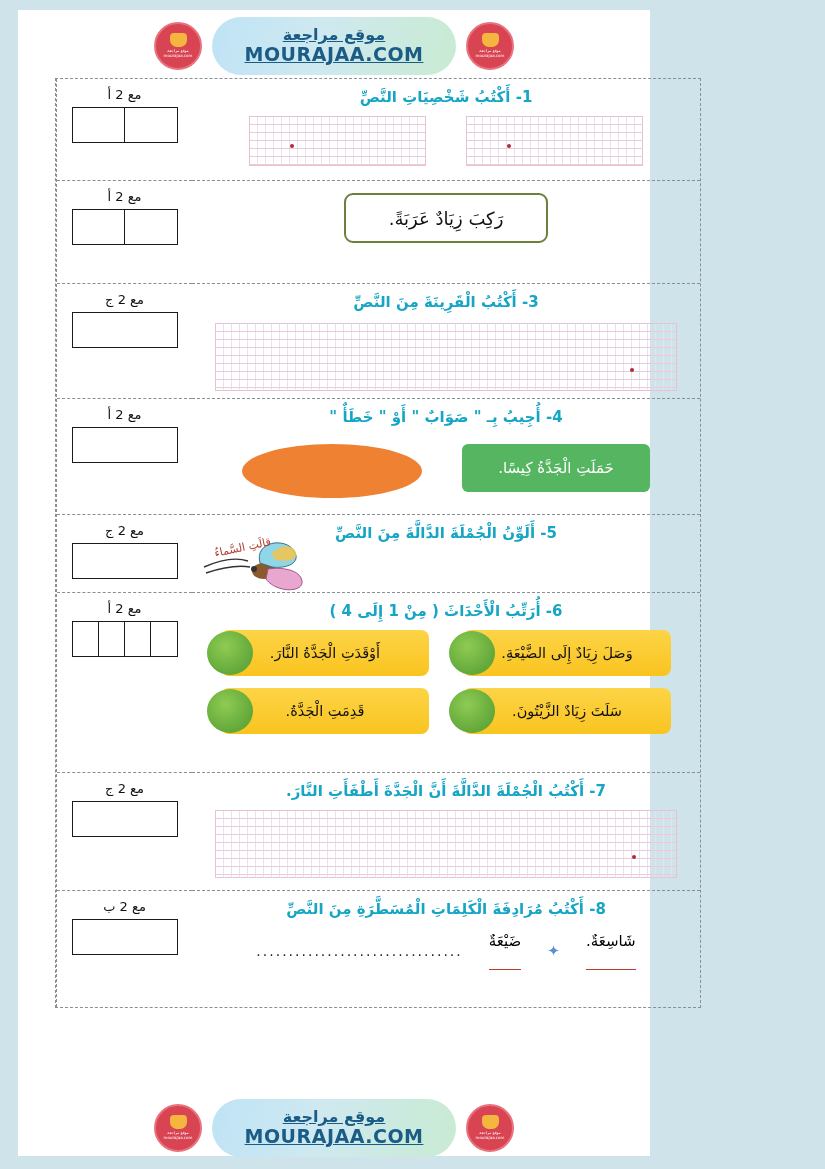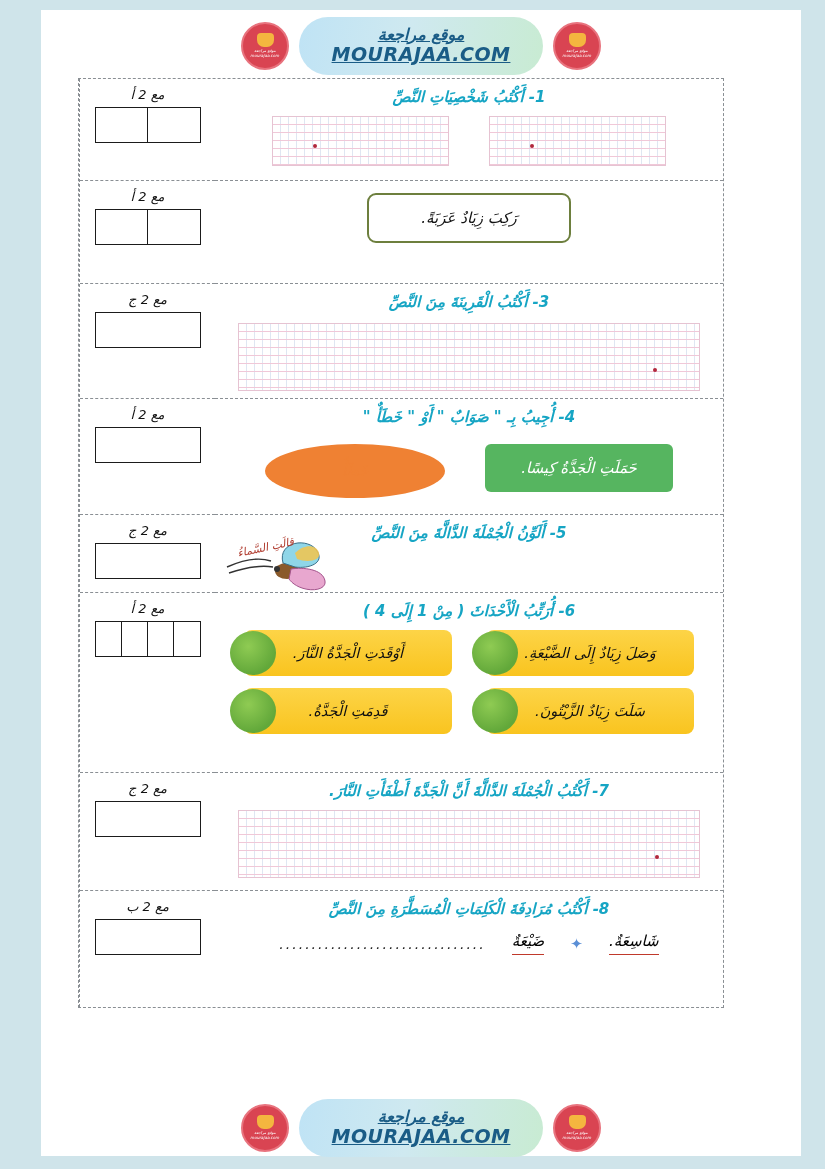--- a/index.html
+++ b/index.html
@@ -8,27 +8,26 @@
   }
   body {
     width: 825px;
     height: 1169px;
     background: #cfe4ea;
     font-family: "DejaVu Sans", "Liberation Sans", sans-serif;
     overflow: hidden;
   }
   .page {
     position: absolute;
-    left: 41px;
+    left: 18px;
     top: 10px;
-    width: 760px;
+    width: 632px;
     height: 1146px;
     background: #ffffff;
     box-sizing: border-box;
-    font-style: italic;
   }
 
   
   .banner {
     position: absolute;
     display: flex;
     align-items: center;
     justify-content: center;
     gap: 10px;
     width: 360px;
@@ -184,21 +183,21 @@
     margin-top: 12px;
   }
   .sent-box {
     border: 2px solid #6d7f3e;
     border-radius: 9px;
     width: 200px;
     height: 46px;
     display: flex;
     align-items: center;
     justify-content: center;
-    font-size: 15px;
+    font-size: 18px;
     color: #111;
     direction: rtl;
     background: #fff;
   }
 
   
   .ellipse-orange {
     width: 180px;
     height: 54px;
     background: #ef8133;
@@ -279,21 +278,21 @@
     display: flex;
     align-items: center;
     justify-content: center;
     gap: 26px;
     margin-top: 14px;
     direction: rtl;
     font-size: 15px;
   }
   .underline-red {
     border-bottom: 1.5px solid #c0392b;
-    padding-bottom: 4px;
+    padding-bottom: 19px;
   }
   .dots {
     letter-spacing: 2px;
     color: #222;
     font-size: 14px;
   }
   .star {
     color: #5b8fd6;
     font-size: 15px;
   }

